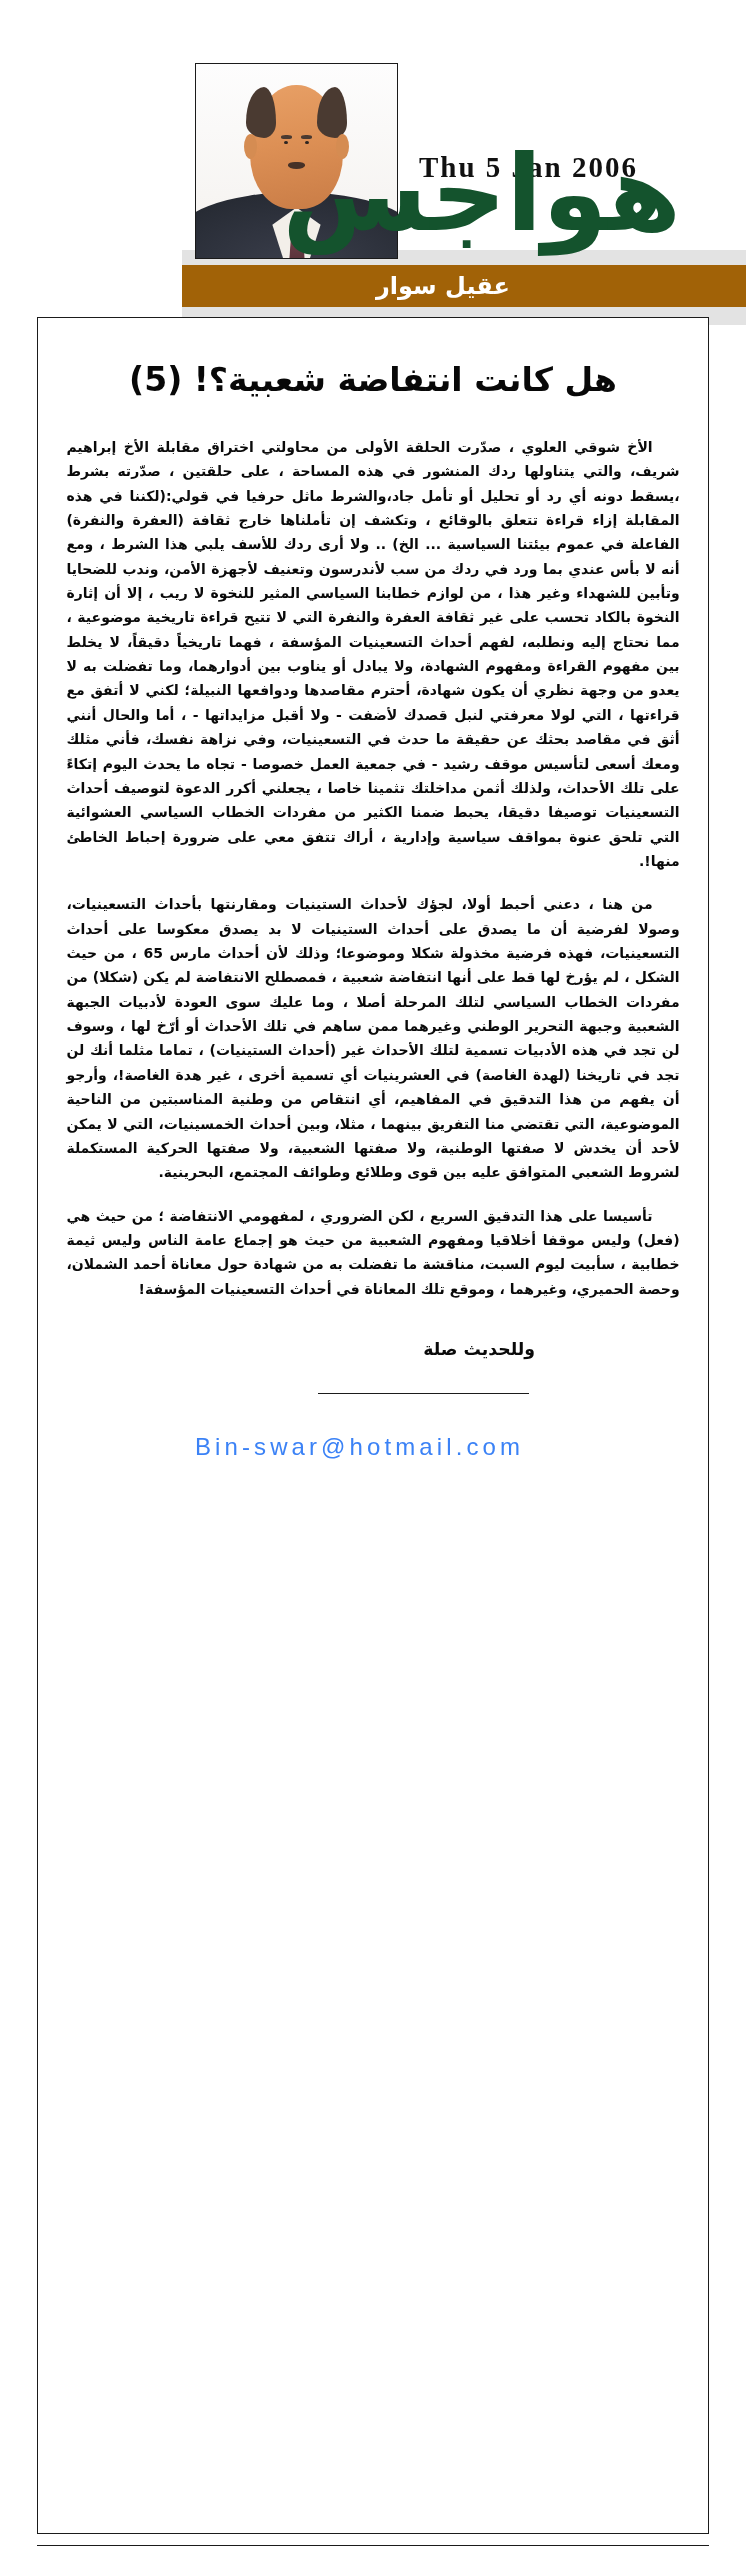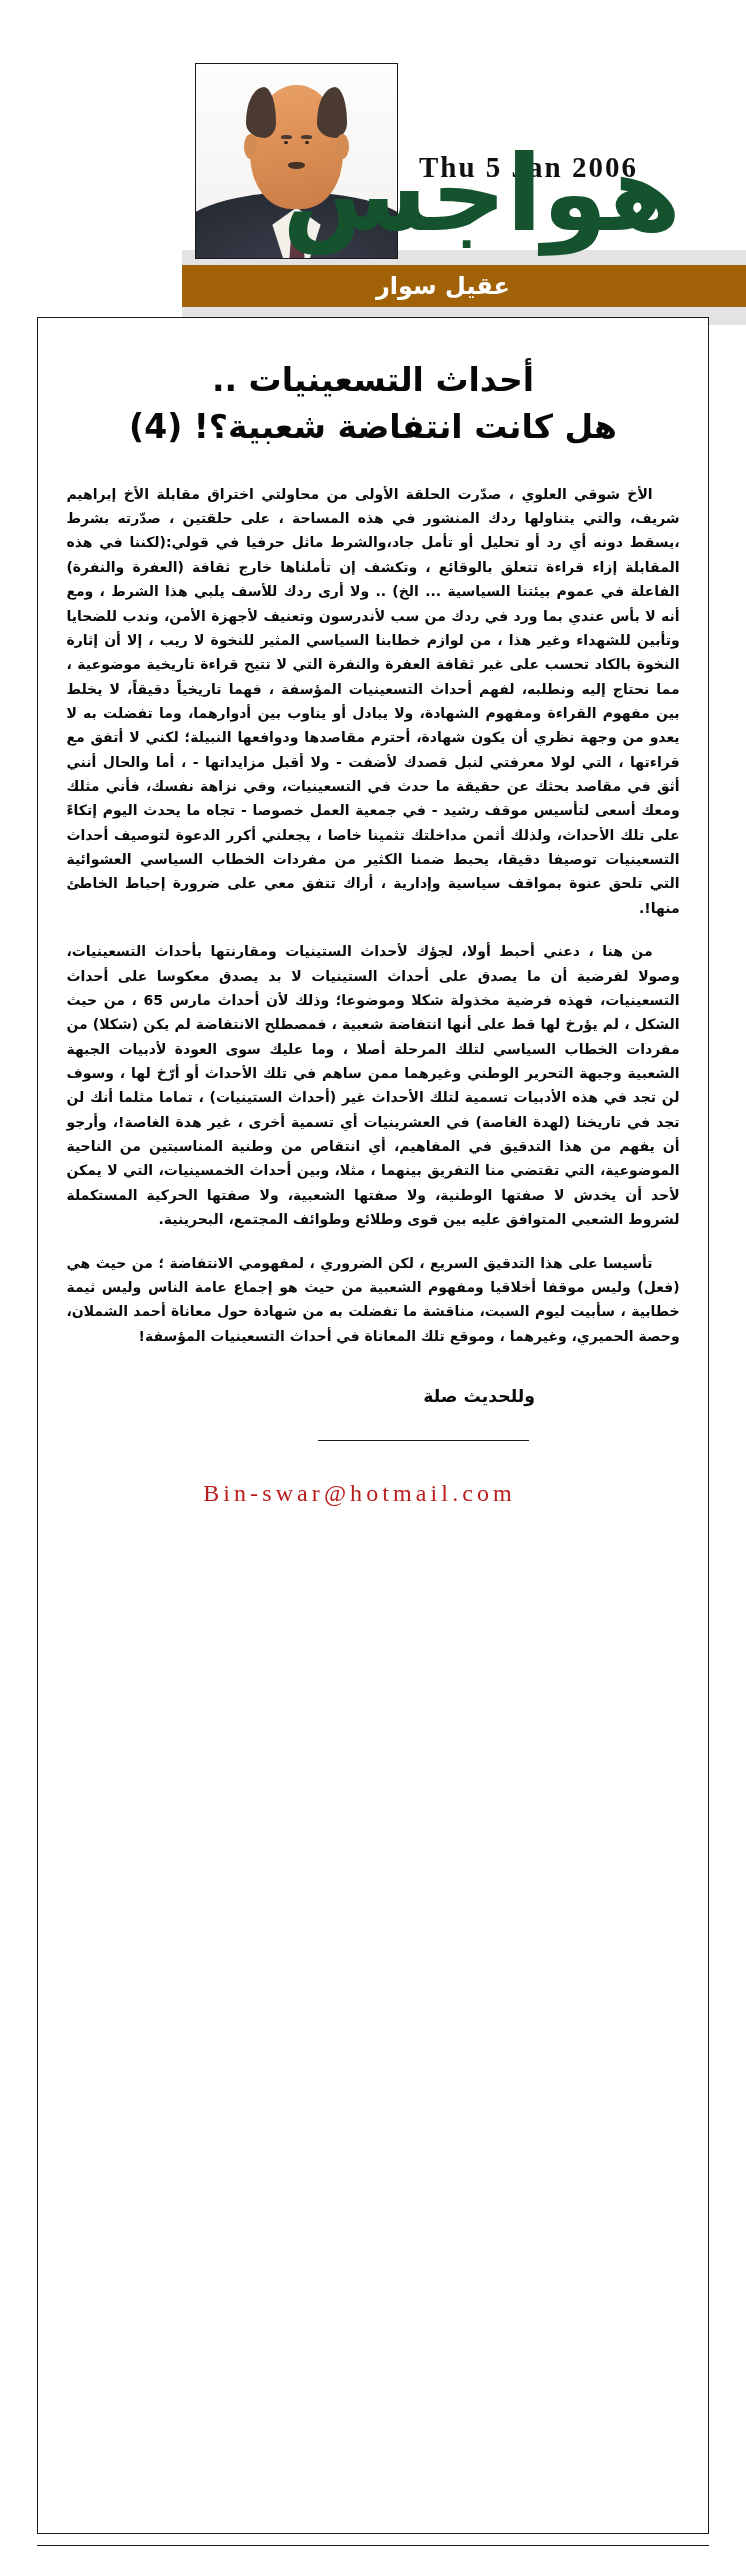--- a/index.html
+++ b/index.html
@@ -241,23 +241,23 @@
     width: 211px;
     height: 0;
     border-top: 1.4px solid #1b1b1b;
     margin: 34px 0 0 auto;
     margin-right: 156px;
   }
 
   .email {
     direction: ltr;
     text-align: center;
-    font-family: Liberation Serif, serif;
+    font-family: Liberation Sans, sans-serif;
     font-size: 24px;
-    color: #b91c1c;
+    color: #3b82f6;
     letter-spacing: 4.1px;
     margin-top: 39px;
     padding-right: 27px;
   }
 
   .page-rule-bottom {
     position: absolute;
     left: 37px;
     top: 2545px;
     width: 672px;
@@ -295,22 +295,21 @@
   <div class="brand-title">هواجس</div>
 
   <div class="byline-bar">
     <span class="byline-name">عقيل سوار</span>
   </div>
 </div>
 
 <div class="article-box">
 
   <h1 class="headline">
-    <span class="hl-line">أحداث التسعينيات .. </span>
-    <span class="hl-line">هل كانت انتفاضة شعبية؟! (4)</span>
+    <span class="hl-line">هل كانت انتفاضة شعبية؟! (5)</span>
   </h1>
 
   <div class="body-copy">
     <p>الأخ شوقي العلوي ، صدّرت الحلقة الأولى من محاولتي  اختراق مقابلة الأخ إبراهيم شريف، والتي يتناولها ردك المنشور في هذه المساحة ، على حلقتين ، صدّرته بشرط ،يسقط دونه أي رد أو تحليل أو تأمل جاد،والشرط ماثل حرفيا في قولي:(لكننا في هذه المقابلة إزاء قراءة تتعلق بالوقائع ، وتكشف إن تأملناها خارج ثقافة (العفرة والنفرة) الفاعلة في عموم بيئتنا السياسية ... الخ) .. ولا أرى ردك للأسف يلبي هذا الشرط ، ومع أنه لا بأس عندي بما ورد في ردك من سب لأندرسون وتعنيف لأجهزة الأمن، وندب للضحايا وتأبين للشهداء وغير هذا ،  من  لوازم خطابنا السياسي المثير للنخوة لا ريب ، إلا أن إثارة النخوة بالكاد تحسب على غير ثقافة العفرة والنفرة التي لا تتيح قراءة تاريخية موضوعية ، مما نحتاج إليه ونطلبه، لفهم  أحداث التسعينيات المؤسفة ، فهما تاريخياً دقيقاً، لا يخلط بين مفهوم القراءة ومفهوم الشهادة، ولا يبادل أو يناوب بين أدوارهما،  وما تفضلت به لا يعدو من وجهة نظري أن يكون شهادة، أحترم مقاصدها ودوافعها النبيلة؛  لكني لا أتفق مع قراءتها ، التي لولا معرفتي لنبل قصدك لأضفت - ولا أقبل مزايداتها - ، أما والحال أنني أثق في مقاصد بحثك عن حقيقة ما حدث في التسعينيات، وفي نزاهة نفسك، فأني مثلك ومعك أسعى لتأسيس موقف رشيد - في  جمعية العمل خصوصا - تجاه ما يحدث اليوم إتكاءً على تلك الأحداث، ولذلك  أثمن مداخلتك تثمينا خاصا ، يجعلني  أكرر  الدعوة لتوصيف أحداث التسعينيات توصيفا دقيقا، يحبط ضمنا الكثير من مفردات الخطاب السياسي العشوائية التي تلحق عنوة بمواقف سياسية وإدارية ، أراك تتفق معي على ضرورة إحباط الخاطئ منها!.</p>
     <p>من هنا ، دعني أحبط أولا، لجؤك لأحداث الستينيات ومقارنتها بأحداث التسعينيات، وصولا لفرضية أن ما يصدق على أحداث الستينيات لا بد يصدق معكوسا على أحداث التسعينيات، فهذه فرضية مخذولة شكلا وموضوعا؛ وذلك لأن أحداث  مارس 65 ، من حيث الشكل ،  لم يؤرخ لها  قط على أنها انتفاضة شعبية ، فمصطلح الانتفاضة لم يكن (شكلا) من مفردات الخطاب السياسي لتلك المرحلة أصلا ، وما عليك سوى العودة لأدبيات الجبهة الشعبية وجبهة التحرير الوطني  وغيرهما ممن ساهم في تلك الأحداث أو أرّخ لها ، وسوف لن تجد في هذه الأدبيات تسمية لتلك الأحداث غير (أحداث الستينيات) ، تماما مثلما أنك لن تجد في تاريخنا (لهدة الغاصة) في العشرينيات أي تسمية أخرى  ، غير هدة الغاصة!، وأرجو أن يفهم من هذا التدقيق في المفاهيم، أي انتقاص من وطنية المناسبتين من الناحية الموضوعية، التي تقتضي منا التفريق بينهما ، مثلا، وبين أحداث الخمسينيات، التي لا يمكن لأحد أن يخدش لا صفتها الوطنية، ولا صفتها الشعبية، ولا صفتها الحركية المستكملة لشروط الشعبي المتوافق عليه بين قوى وطلائع وطوائف المجتمع، البحرينية.</p>
     <p>تأسيسا على هذا التدقيق السريع ، لكن الضروري ، لمفهومي الانتفاضة ؛ من حيث هي (فعل) وليس موقفا أخلاقيا ومفهوم الشعبية من حيث هو إجماع عامة الناس وليس ثيمة خطابية ، سأبيت ليوم السبت، مناقشة ما تفضلت به من شهادة حول معاناة أحمد الشملان، وحصة الحميري، وغيرهما ، وموقع تلك المعاناة في أحداث التسعينيات المؤسفة!</p>
   </div>
 
   <div class="signoff">وللحديث صلة</div>
 

